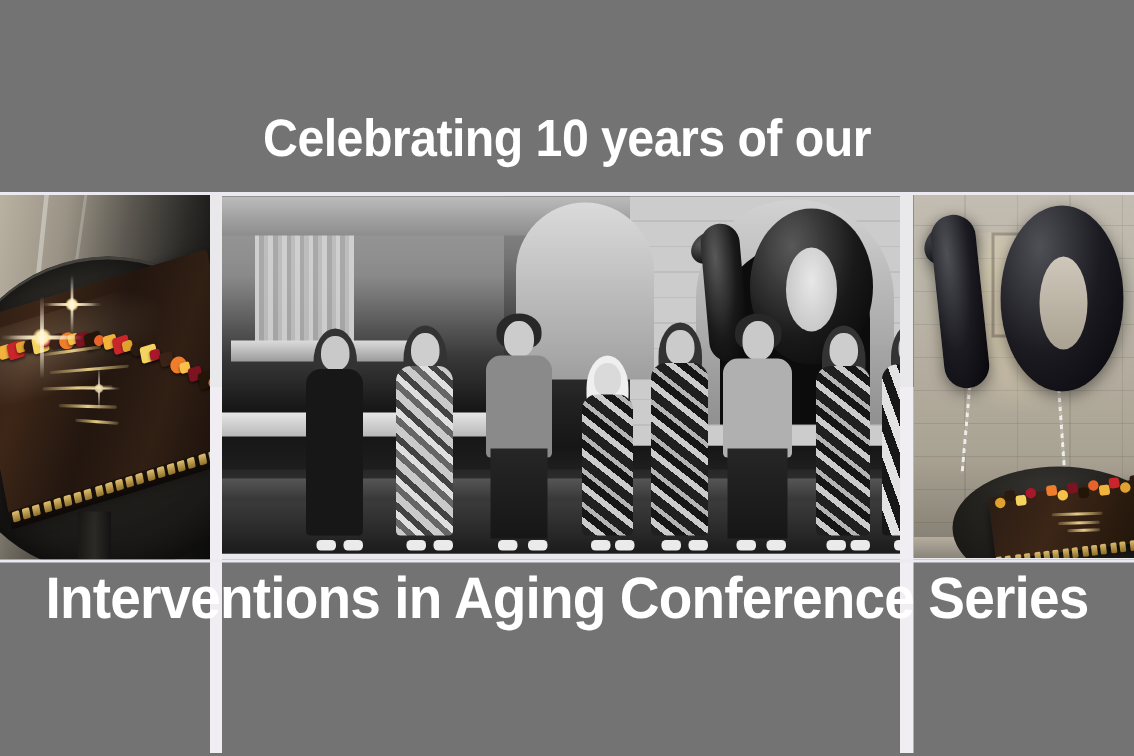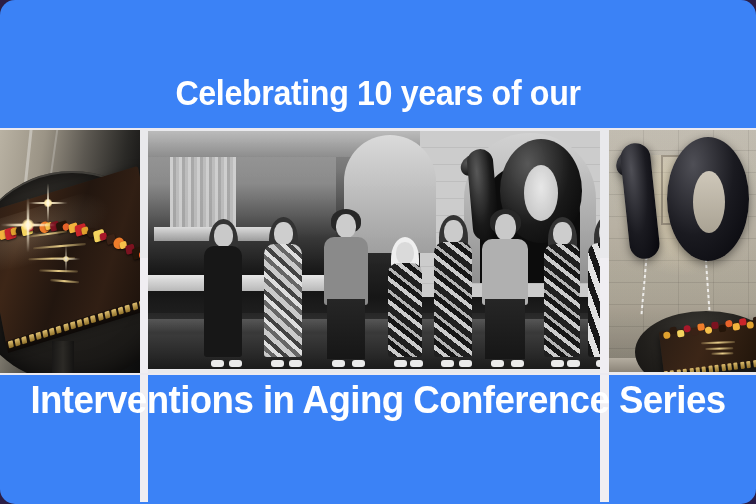--- a/index.html
+++ b/index.html
@@ -3,22 +3,21 @@
 <meta charset="utf-8">
 <style>
   html,body{margin:0;padding:0;}
   body{
     width:756px;height:504px;overflow:hidden;
     background:#2b1e46;
     font-family:"Liberation Sans", sans-serif;
   }
   .banner{
     position:relative;width:756px;height:504px;
-    background:#3b82f6;
-    border-radius:15px;
+    background:#737373;
   }
 
   
   .headline{
     position:absolute;left:0;top:73px;width:756px;
     text-align:center;
     color:#ffffff;
     font-size:35px;
     font-weight:bold;
     letter-spacing:-0.4px;

